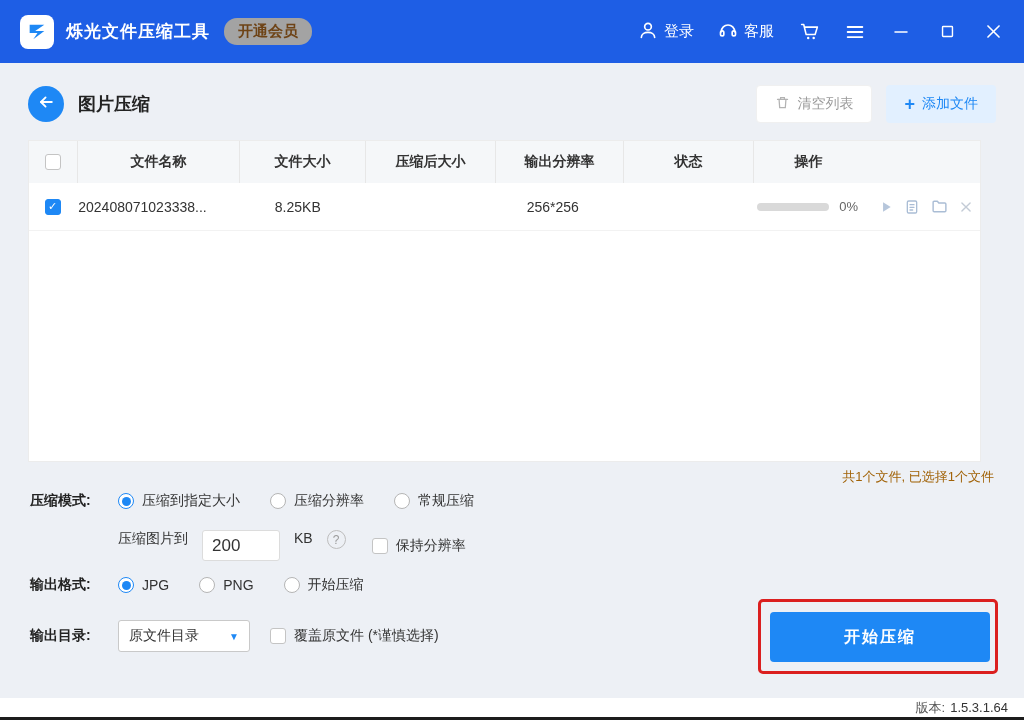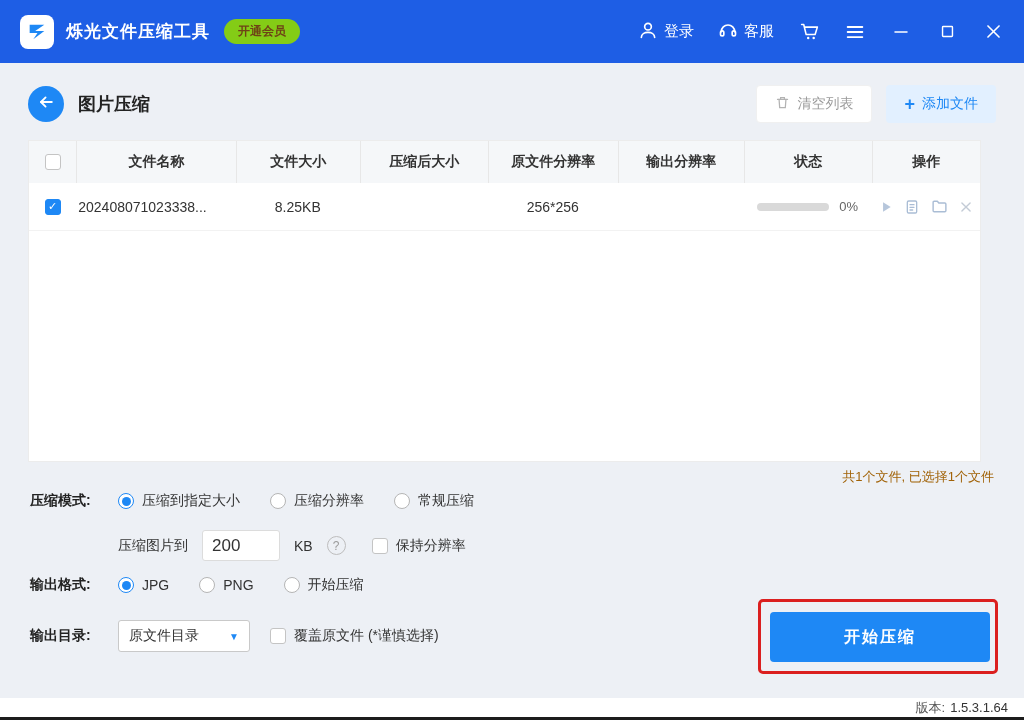--- a/index.html
+++ b/index.html
@@ -6,21 +6,21 @@
   html,body { width:1024px; height:720px; }
   body { font-family:"Liberation Sans","DejaVu Sans",sans-serif; background:#fff; }
   .app { position:relative; width:1024px; height:720px; background:#edf0f5; overflow:hidden; }
 
   
   .titlebar { position:absolute; top:0; left:0; right:0; height:63px; background:#1e5ee5;
               display:flex; align-items:center; padding:7px 20px; color:#fff; }
   .logo { width:34px; height:34px; background:#fff; border-radius:8px; display:flex;
           align-items:center; justify-content:center; flex:0 0 auto; }
   .app-title { font-size:17px; font-weight:bold; margin-left:12px; letter-spacing:1px; }
-  .vip-badge { margin-left:14px; background:#84cc16; color:#6e4316; font-size:12px;
+  .vip-badge { margin-left:14px; background:#a3a3a3; color:#6e4316; font-size:15px;
                padding:4px 14px; border-radius:13px; font-weight:bold; }
   .tb-right { margin-left:auto; display:flex; align-items:center; gap:24px; }
   .tb-item { display:flex; align-items:center; gap:6px; font-size:15px; cursor:pointer; }
   .win-btn { display:flex; align-items:center; justify-content:center; width:22px; height:22px; cursor:pointer; }
 
   
   .page-header { position:absolute; top:84px; left:28px; right:28px; height:40px;
                  display:flex; align-items:center; }
   .back-btn { width:36px; height:36px; border-radius:50%; background:#1e88f5; display:flex;
               align-items:center; justify-content:center; cursor:pointer; flex:0 0 auto; }
@@ -58,21 +58,21 @@
   .progress-label { font-size:13px; color:#666; margin-left:10px; }
 
   .ops { display:flex; gap:11px; align-items:center; }
   .op-icon { display:flex; align-items:center; cursor:pointer; }
 
   .summary { position:absolute; top:468px; right:30px; font-size:13px; color:#a16207; }
 
   
   .setting-row { position:absolute; left:30px; display:flex; align-items:center; font-size:14px; color:#333; }
   .row-label { width:88px; font-weight:bold; color:#222; flex:0 0 auto; }
-  .opts { display:flex; align-items:center; gap:30px; }
+  .opts { display:flex; gap:30px; }
   .opt { display:flex; align-items:center; gap:8px; cursor:pointer; }
   .radio { width:16px; height:16px; border-radius:50%; border:1px solid #b5b5b5; background:#fff;
            display:flex; align-items:center; justify-content:center; flex:0 0 auto; }
   .radio.selected { border-color:#1e88f5; }
   .radio.selected::after { content:""; width:9px; height:9px; border-radius:50%; background:#1e88f5; }
 
   .size-input { width:78px; height:31px; border:1px solid #dcdcdc; border-radius:3px;
                 padding:0 9px; font-size:17px; color:#333; outline:none;
                 font-family:"Liberation Sans","DejaVu Sans",sans-serif; }
   .help-circle { width:19px; height:19px; border-radius:50%; border:1px solid #bdbdbd; color:#9b9b9b;
@@ -189,21 +189,20 @@
   </div>
 
   <div class="table">
     <div class="thead">
       <div class="th c0">
         <span class="checkbox"></span>
       </div>
       <div class="th c1">文件名称</div>
       <div class="th c2">文件大小</div>
       <div class="th c3">压缩后大小</div>
-      <div class="th c4">原文件分辨率</div>
       <div class="th c5">输出分辨率</div>
       <div class="th c6">状态</div>
       <div class="th c7">操作</div>
     </div>
 
     <div class="trow">
       <div class="td c0">
         <span class="checkbox checked">✓</span>
       </div>
       <div class="td c1 name">202408071023338...</div>

